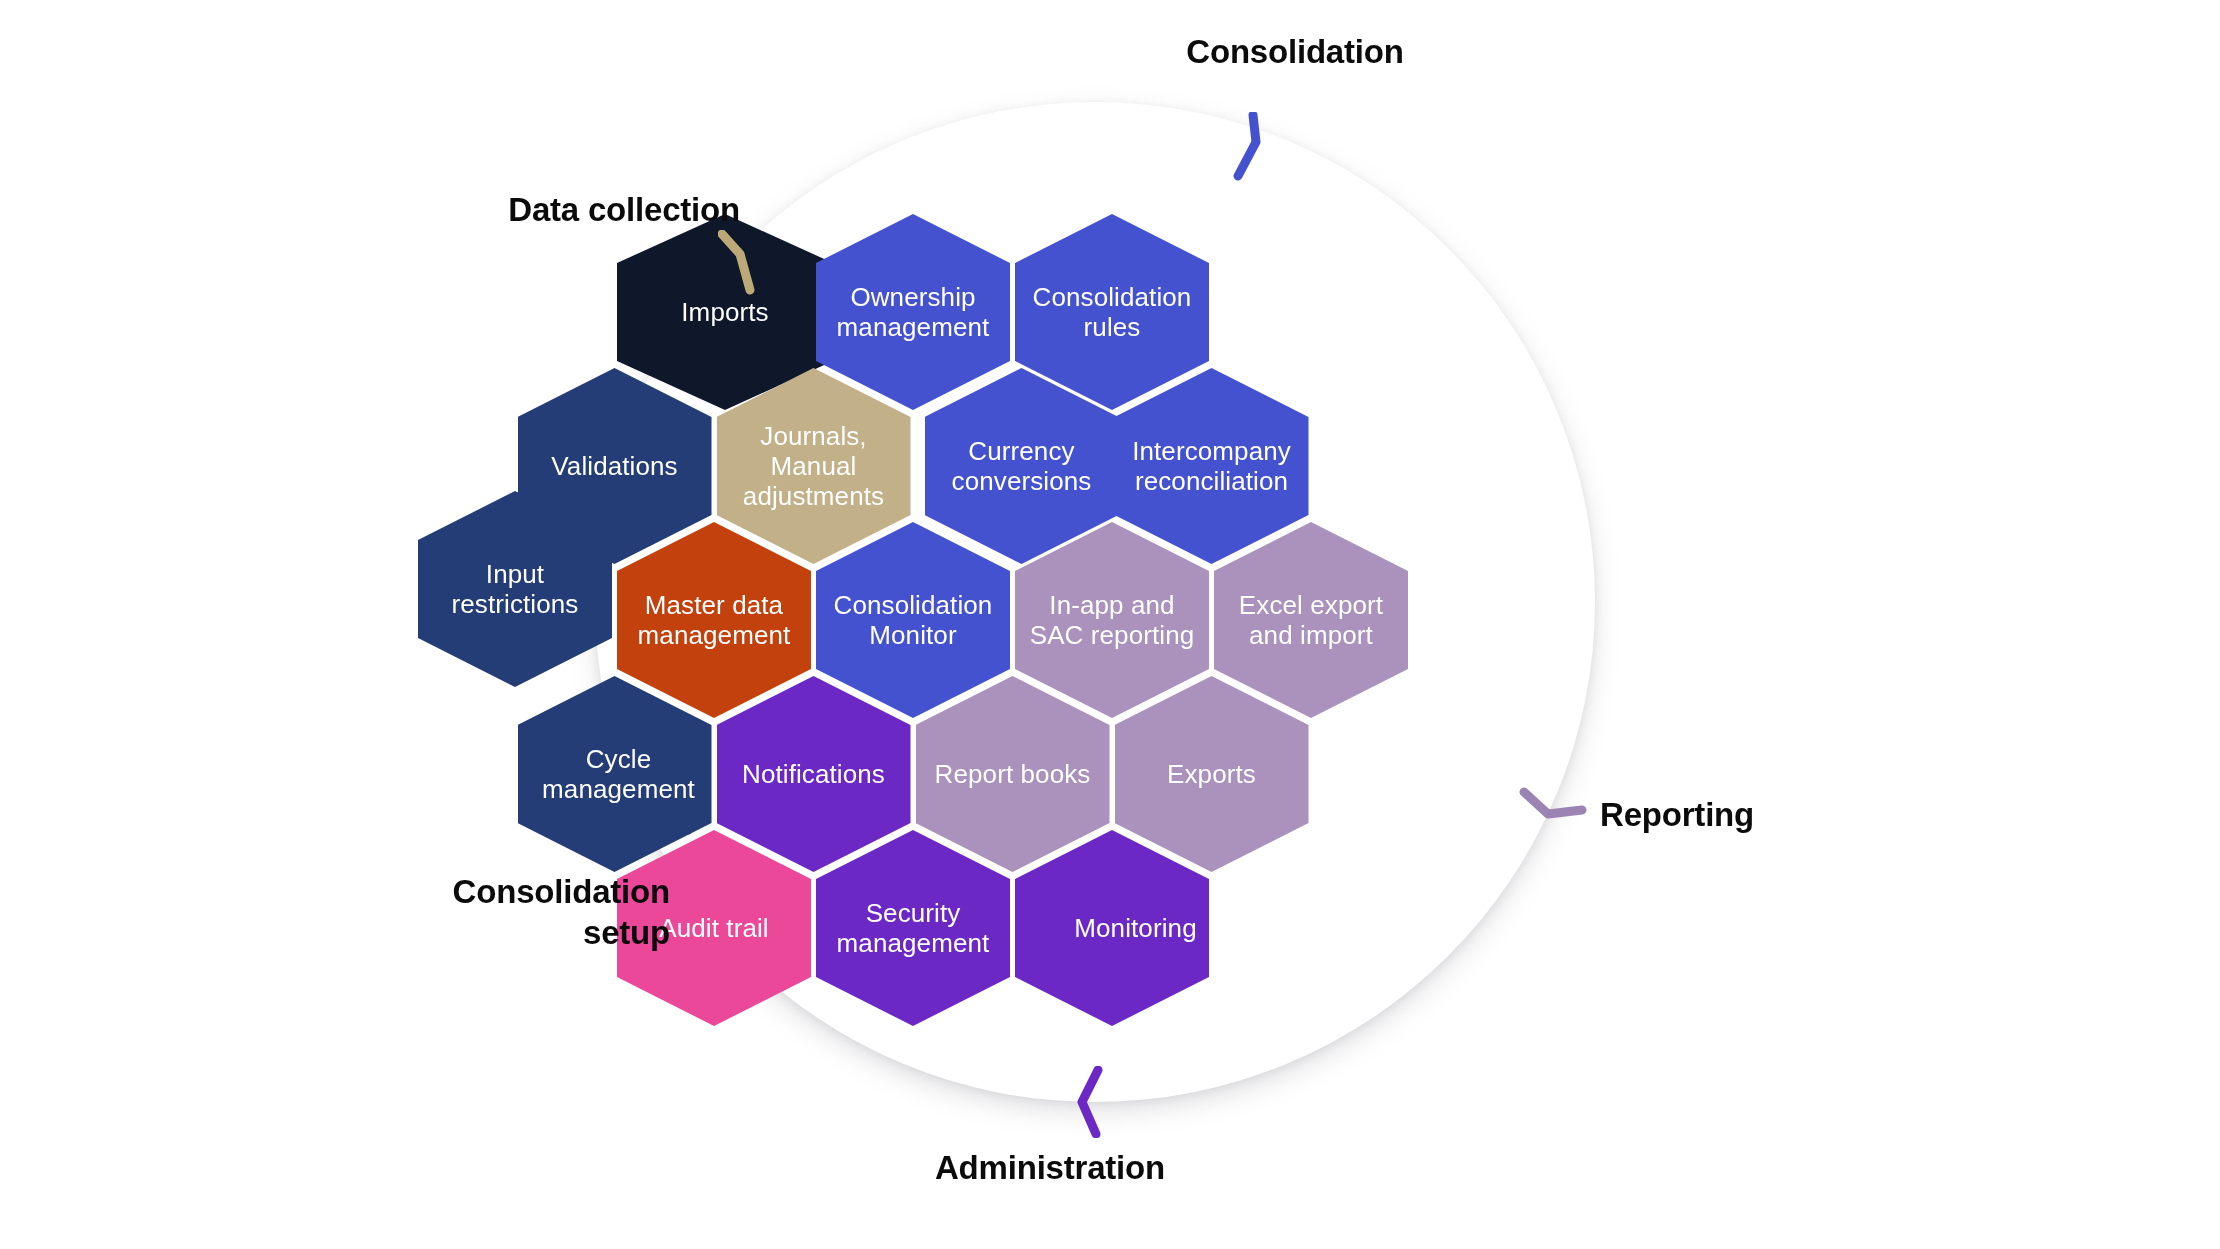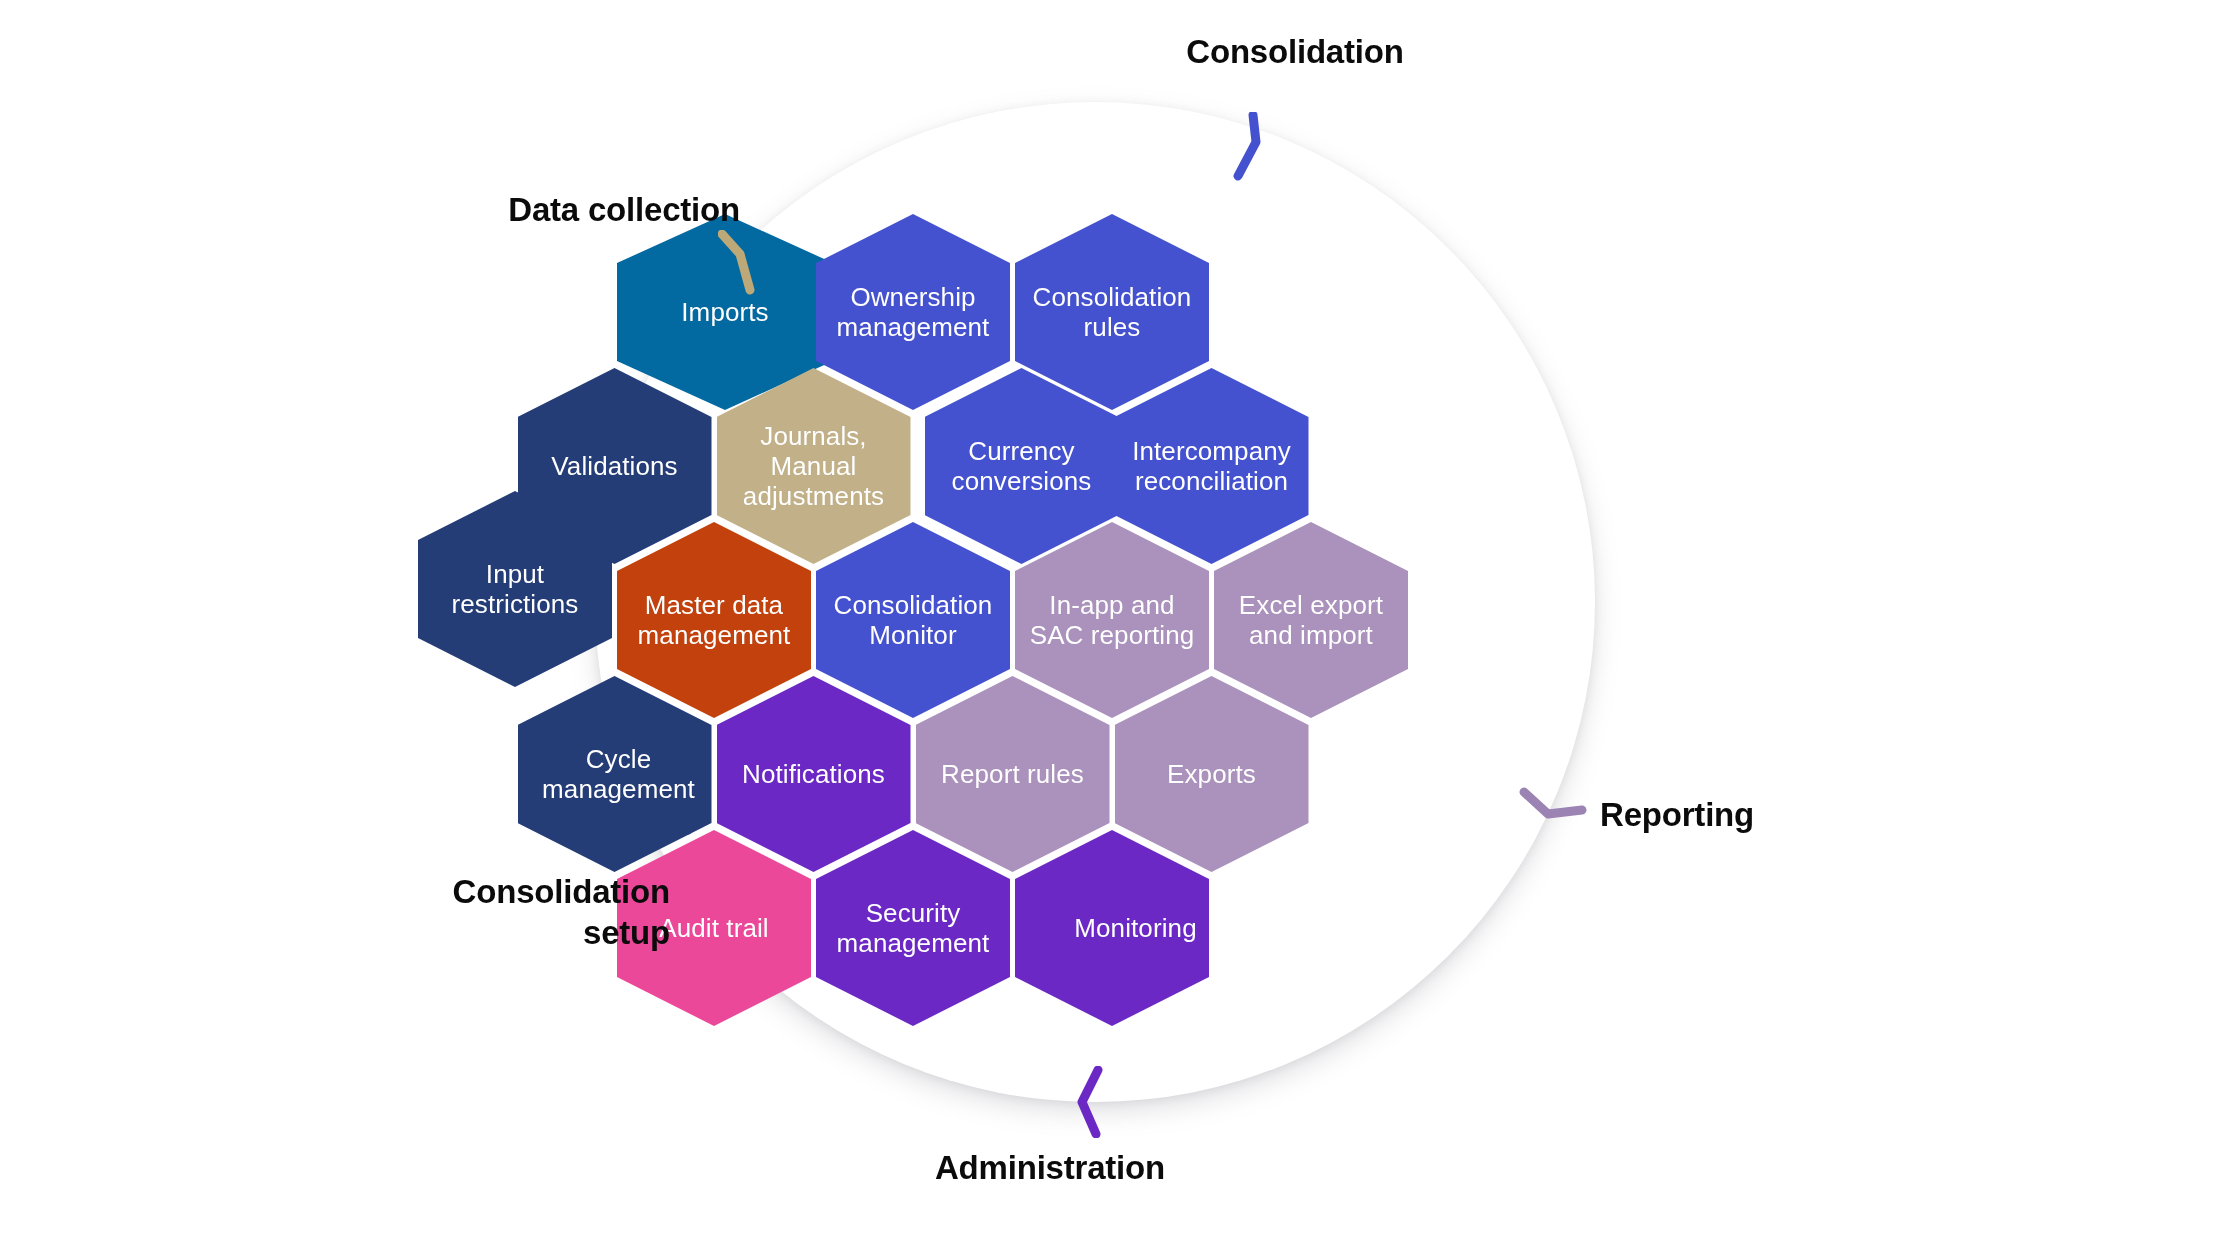--- a/index.html
+++ b/index.html
@@ -52,21 +52,21 @@
   .tick{position:absolute;}
 </style>
 </head>
 <body>
 
 <div id="stage">
 
   <div class="circle" style="left:595px;top:102px;width:1000px;height:1000px;"></div>
 
   <div class="hexlayer" id="hexlayer">
-      <div class="hex" style="left: 617px; top: 214px; width: 216px; height: 196px; background: #0369a1;">
+      <div class="hex" style="left: 617px; top: 214px; width: 216px; height: 196px; background: #0f172a;">
         <span class="lbl">Imports</span>
       </div>
       <div class="hex" style="left: 816px; top: 214px; width: 194px; height: 196px; background: rgb(68, 82, 208);">
         <span class="lbl">Ownership
 management</span>
       </div>
       <div class="hex" style="left: 1015px; top: 214px; width: 194px; height: 196px; background: rgb(68, 82, 208);">
         <span class="lbl">Consolidation
 rules</span>
       </div>
@@ -107,21 +107,21 @@
 and import</span>
       </div>
       <div class="hex" style="left: 517.5px; top: 676px; width: 194px; height: 196px; background: rgb(37, 61, 119); padding-left: 8px;">
         <span class="lbl">Cycle
 management</span>
       </div>
       <div class="hex" style="left: 716.5px; top: 676px; width: 194px; height: 196px; background: rgb(108, 40, 196);">
         <span class="lbl">Notifications</span>
       </div>
       <div class="hex" style="left: 915.5px; top: 676px; width: 194px; height: 196px; background: rgb(171, 146, 189);">
-        <span class="lbl">Report rules</span>
+        <span class="lbl">Report books</span>
       </div>
       <div class="hex" style="left: 1114.5px; top: 676px; width: 194px; height: 196px; background: rgb(171, 146, 189);">
         <span class="lbl">Exports</span>
       </div>
       <div class="hex" style="left: 617px; top: 830px; width: 194px; height: 196px; background: #ec4899;">
         <span class="lbl">Audit trail</span>
       </div>
       <div class="hex" style="left: 816px; top: 830px; width: 194px; height: 196px; background: rgb(108, 40, 196);">
         <span class="lbl">Security
 management</span>

